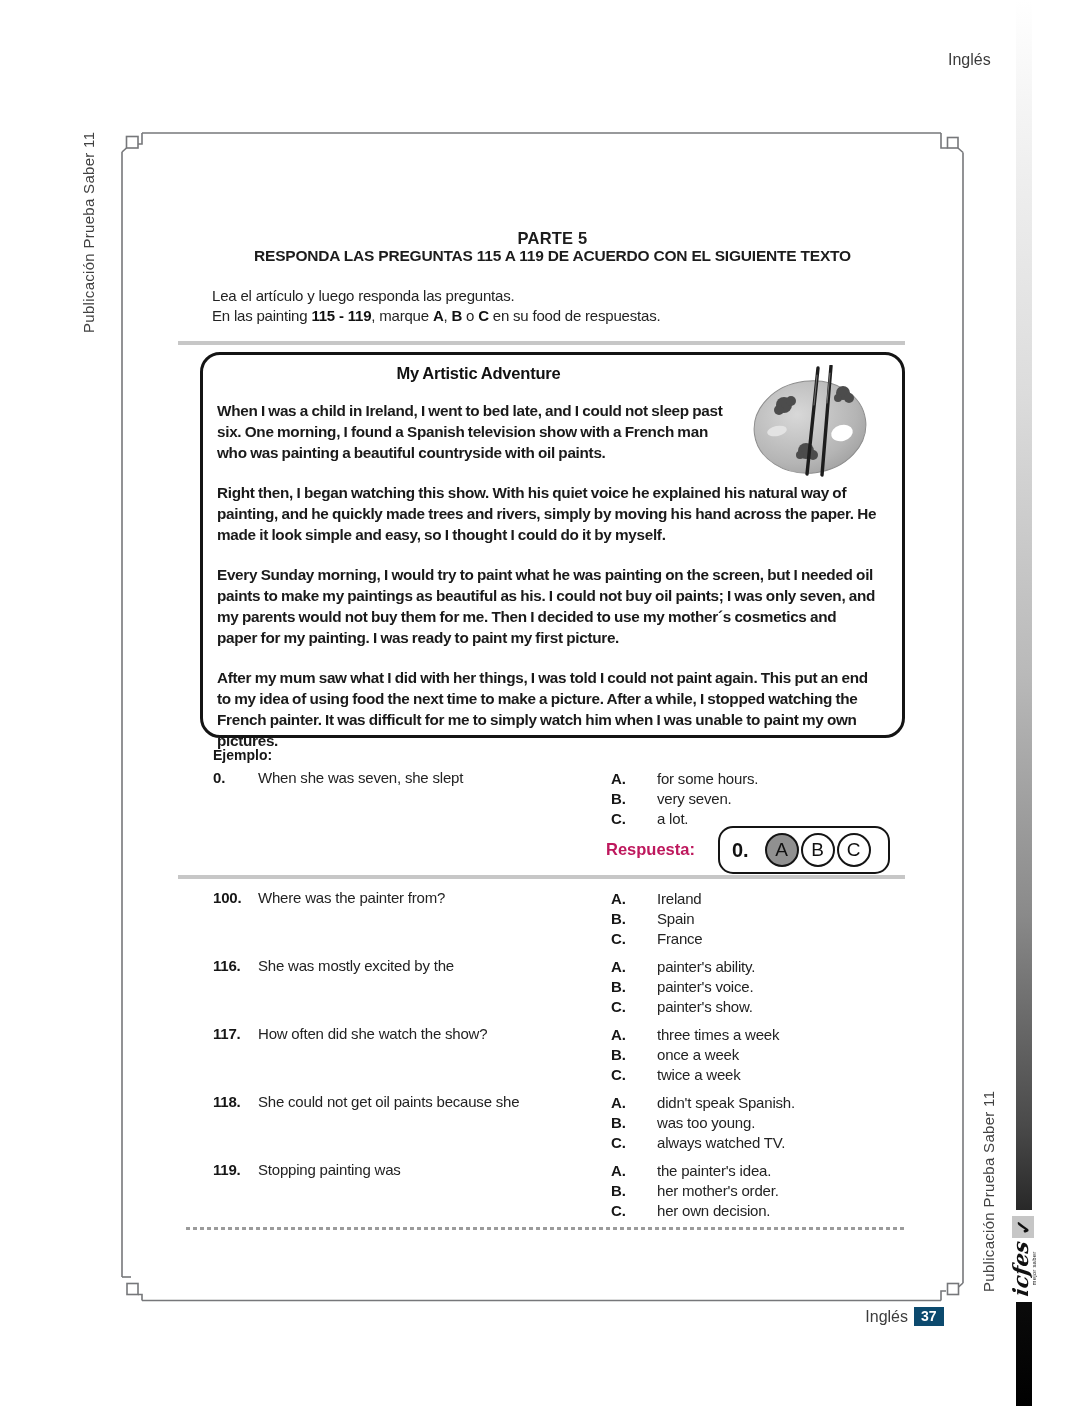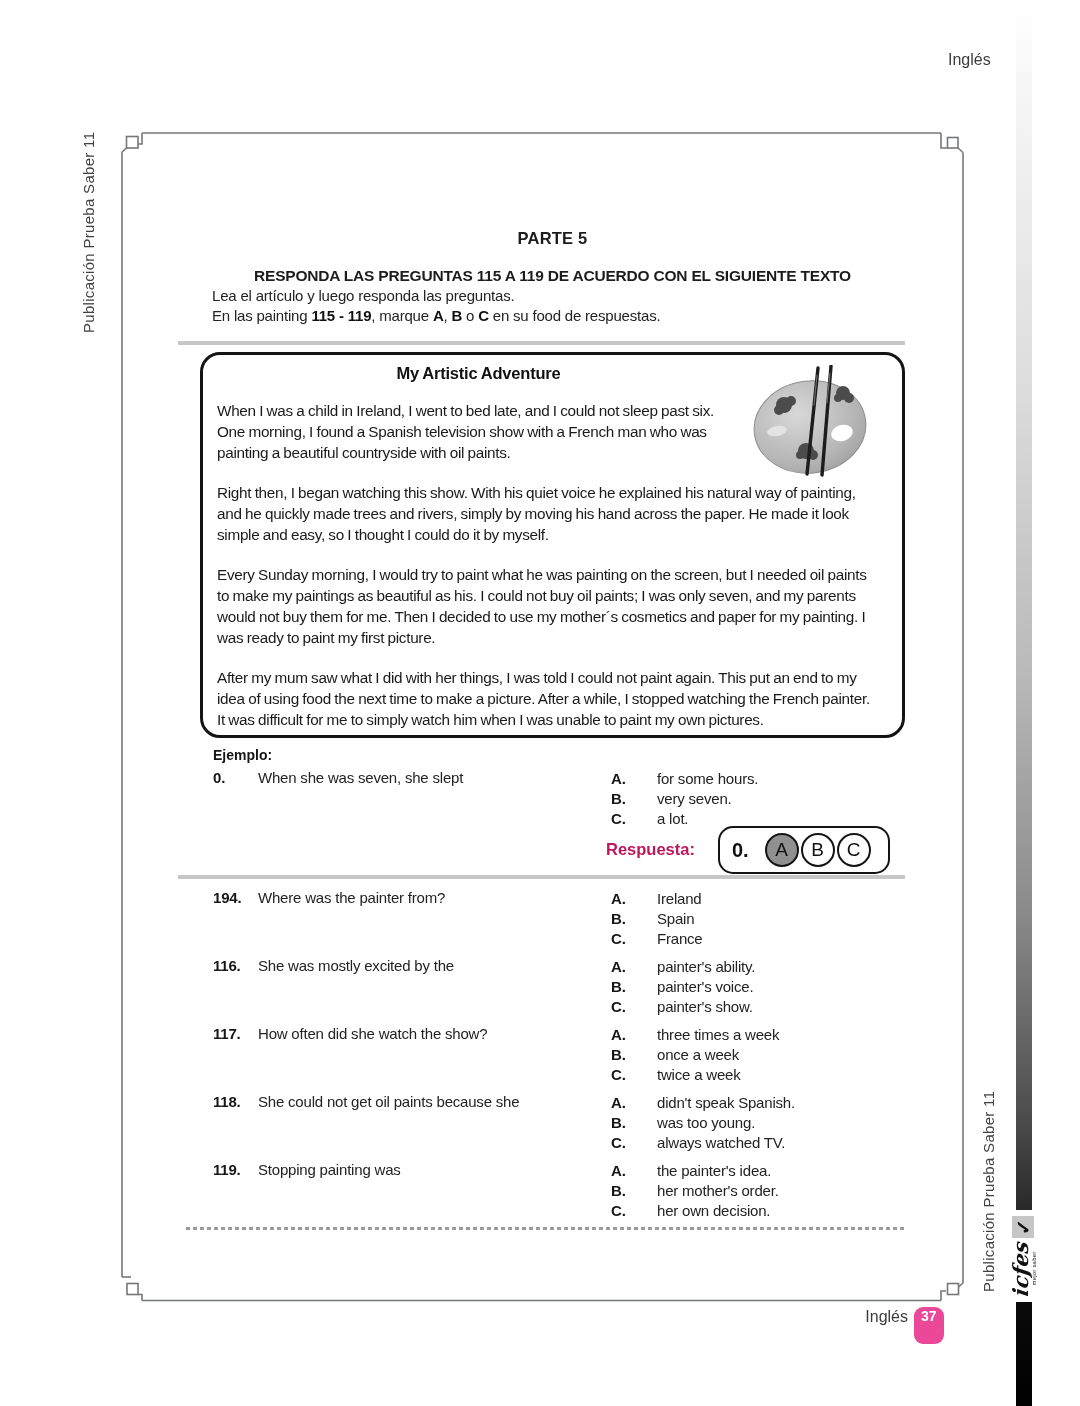--- a/index.html
+++ b/index.html
@@ -16,32 +16,32 @@
     font-size:15px;color:#414141;letter-spacing:.3px;}
   .vtext-left{left:80px;top:333px;}
   .vtext-right{left:980px;top:1292px;}
   
   .frame-svg{left:0;top:0;}
   
   .hdr-label{left:948px;top:51px;font-size:16px;color:#3c3c3c;}
   .part-title{left:200px;top:205px;width:705px;text-align:center;font-weight:bold;
     font-size:16.5px;color:#1c1c1c;letter-spacing:.2px;margin-top:24px;}
   .section-title{left:200px;top:247px;width:705px;text-align:center;font-weight:bold;
-    font-size:15.5px;color:#1c1c1c;letter-spacing:-.2px;margin-top:20px;}
+    font-size:15.5px;color:#1c1c1c;letter-spacing:-.2px;}
   .instr{left:212px;font-size:15px;color:#232323;letter-spacing:-.2px;text-align:right;}
   .instr b{color:#111;}
   .sep{left:178px;width:727px;height:4px;background:#c7c7c7;}
   
   .passage{left:200px;top:352px;width:705px;height:386px;box-sizing:border-box;
     border:3px solid #141414;border-radius:20px;padding:6px 24px 8px 14px;
     font-size:15.3px;line-height:21px;color:#1a1a1a;letter-spacing:-.3px;word-spacing:-.5px;}
   .palette{float:right;width:128px;height:112px;margin:4px 0 4px 10px;}
   .passage-title{text-align:center;font-weight:bold;font-size:16.5px;letter-spacing:-.2px;
     margin:2px 0 7px 0;color:#111;}
-  .passage p{margin:16px 0 19px 0;}
+  .passage p{margin:16px 0 19px 0;font-weight:bold;}
   .passage p:last-child{margin-bottom:0;}
   
   .ex-label{left:213px;top:747px;font-weight:bold;font-size:14px;color:#161616;}
   .qrow{left:213px;width:695px;display:flex;align-items:flex-start;font-size:15px;
     color:#232323;letter-spacing:-.2px;}
   .q-num{width:45px;font-weight:bold;color:#161616;flex:none;}
   .q-stem{width:340px;flex:none;}
   .q-opts{margin-left:13px;flex:1;}
   .opt{display:flex;line-height:19.8px;}
   .opt-letter{width:46px;font-weight:bold;color:#161616;flex:none;}
@@ -53,22 +53,22 @@
   .resp-num{font-weight:bold;font-size:20px;color:#111;margin-right:14px;}
   .bubble{width:34px;height:34px;box-sizing:border-box;border:2px solid #141414;border-radius:50%;
     display:flex;align-items:center;justify-content:center;font-size:19px;color:#111;
     background:#fff;margin-left:2px;flex:none;}
   .bubble.selected{background:#909090;}
   
   .dashline{left:186px;top:1227px;width:719px;height:3px;
     background:repeating-linear-gradient(to right,#9b9b9b 0 4px,transparent 4px 7px);}
   
   .footer-label{left:858px;top:1308px;width:50px;text-align:right;font-size:16px;color:#3c3c3c;}
-  .page-badge{left:914px;top:1307px;background:#ec4899;color:#fff;border-radius:9px;
-    padding:1px 7px 20px 7px;font-weight:bold;font-size:14px;}
+  .page-badge{left:914px;top:1307px;background:#0c4a6e;color:#fff;border-radius:0;
+    padding:1px 7px 2px 7px;font-weight:bold;font-size:14px;}
   
   .logo{left:1006px;top:1302px;transform:rotate(-90deg);transform-origin:left top;
     display:flex;align-items:center;background:#fff;padding:2px 2px 2px 6px;width:92px;height:34px;box-sizing:border-box;}
   .logo-txt{display:flex;flex-direction:column;align-items:center;line-height:1;margin-right:3px;}
   .logo-word{font-family:"DejaVu Serif",serif;font-style:italic;font-weight:bold;
     font-size:21px;color:#111;transform:skewX(-8deg);}
   .logo-tag{font-size:6px;color:#222;letter-spacing:.2px;}
   .logo-check{width:22px;height:22px;background:#c6c6c6;display:flex;align-items:center;
     justify-content:center;font-size:19px;font-weight:bold;color:#111;flex:none;}
 </style>
@@ -180,21 +180,21 @@
 <div class="abs resp-box">
   <span class="resp-num">0.</span>
   <span class="bubble selected">A</span>
   <span class="bubble">B</span>
   <span class="bubble">C</span>
 </div>
 
 <div class="abs sep" style="top:875px"></div>
 
 <div class="abs qrow" style="top:889px">
-  <span class="q-num">194.</span>
+  <span class="q-num">100.</span>
   <span class="q-stem">Where was the painter from?</span>
   <div class="q-opts">
     <div class="opt">
         <span class="opt-letter">A.</span>
         <span>Ireland</span>
       </div>
     <div class="opt">
         <span class="opt-letter">B.</span>
         <span>Spain</span>
       </div>

